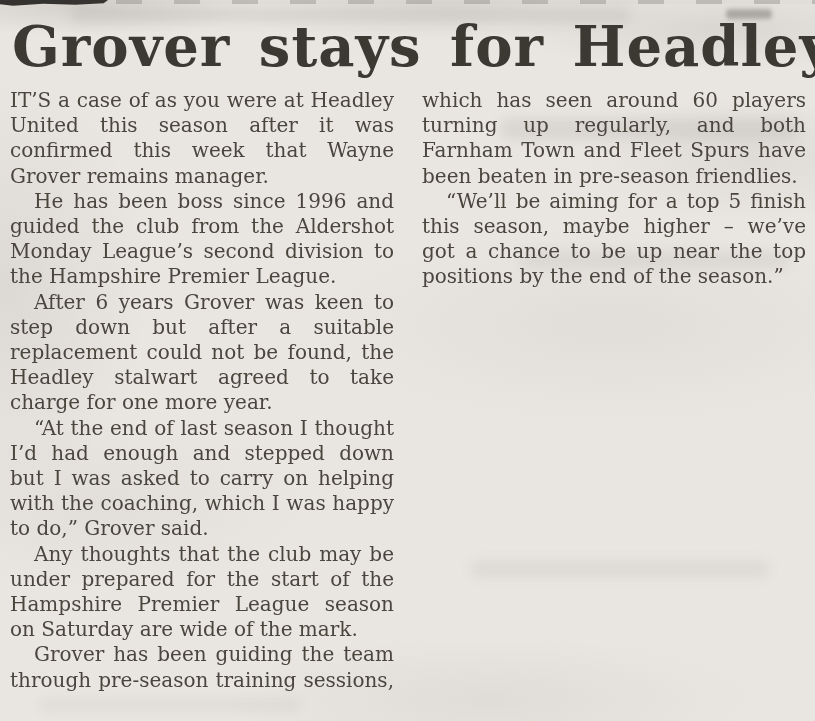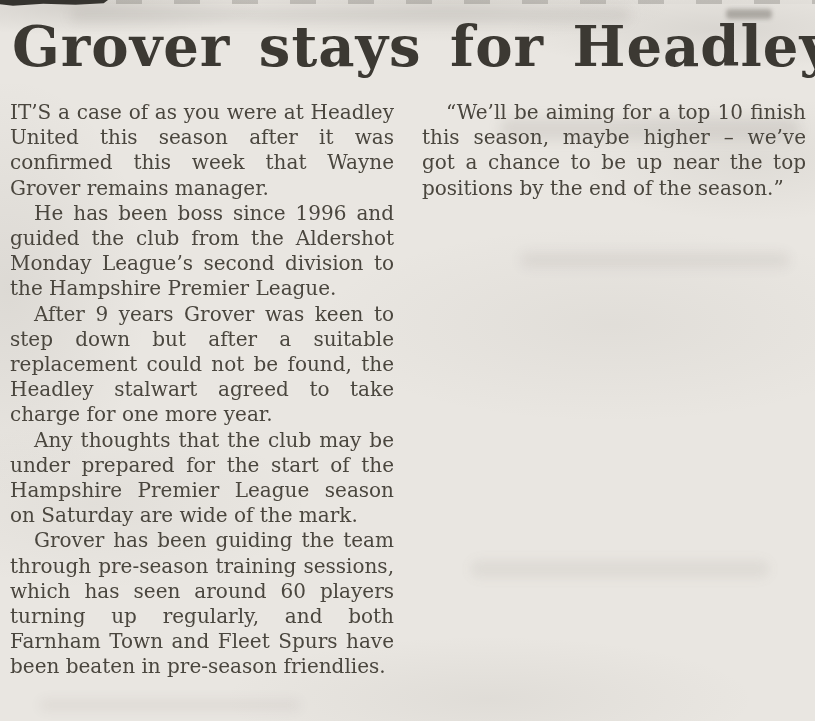--- a/index.html
+++ b/index.html
@@ -57,21 +57,21 @@
     margin:0;
     font-family:"DejaVu Serif", serif;
     font-weight:700;
     font-size:56px;line-height:1.15;
     letter-spacing:1px;word-spacing:8px;
     color:var(--headline-ink);
     white-space:nowrap;
   }
   
   .article-body{
-    position:absolute;top:100px;left:10px;width:796px;height:608px;
+    position:absolute;top:88px;left:10px;width:796px;height:608px;
     column-count:2;column-gap:28px;column-fill:auto;
     font-size:20px;line-height:25.2px;
     color:var(--ink);
     text-align:justify;
     overflow:hidden;
     hyphens:auto;
   }
   .article-body p{margin:0;padding:0;}
   .article-body p + p{text-indent:24px;}
 </style>
@@ -88,19 +88,20 @@
   <div class="ghost g2"></div>
   <div class="ghost g3"></div>
   <div class="ghost g4"></div>
   <div class="ghost g5"></div>
 
   <h1 class="headline">Grover stays for Headley</h1>
 
   <div class="article-body">
     <p>IT’S a case of as you were at Headley United this season after it was confirmed this week that Wayne Grover remains manager.</p>
     <p>He has been boss since 1996 and guided the club from the Aldershot Monday League’s second division to the Hampshire Premier League.</p>
-    <p>After 9 years Grover was keen to step down but after a suitable replacement could not be found, the Headley stalwart agreed to take charge for one more year.</p>
+    <p>After 6 years Grover was keen to step down but after a suitable replacement could not be found, the Headley stalwart agreed to take charge for one more year.</p>
+    <p>“At the end of last season I thought I’d had enough and stepped down but I was asked to carry on helping with the coaching, which I was happy to do,” Grover said.</p>
     <p>Any thoughts that the club may be under prepared for the start of the Hampshire Premier League season on Saturday are wide of the mark.</p>
     <p>Grover has been guiding the team through pre-season training sessions, which has seen around 60 players turning up regularly, and both Farnham Town and Fleet Spurs have been beaten in pre-season friendlies.</p>
-    <p>“We’ll be aiming for a top 10 finish this season, maybe higher – we’ve got a chance to be up near the top positions by the end of the season.”</p>
+    <p>“We’ll be aiming for a top 5 finish this season, maybe higher – we’ve got a chance to be up near the top positions by the end of the season.”</p>
   </div>
 
 </div>
 
 </body></html>

